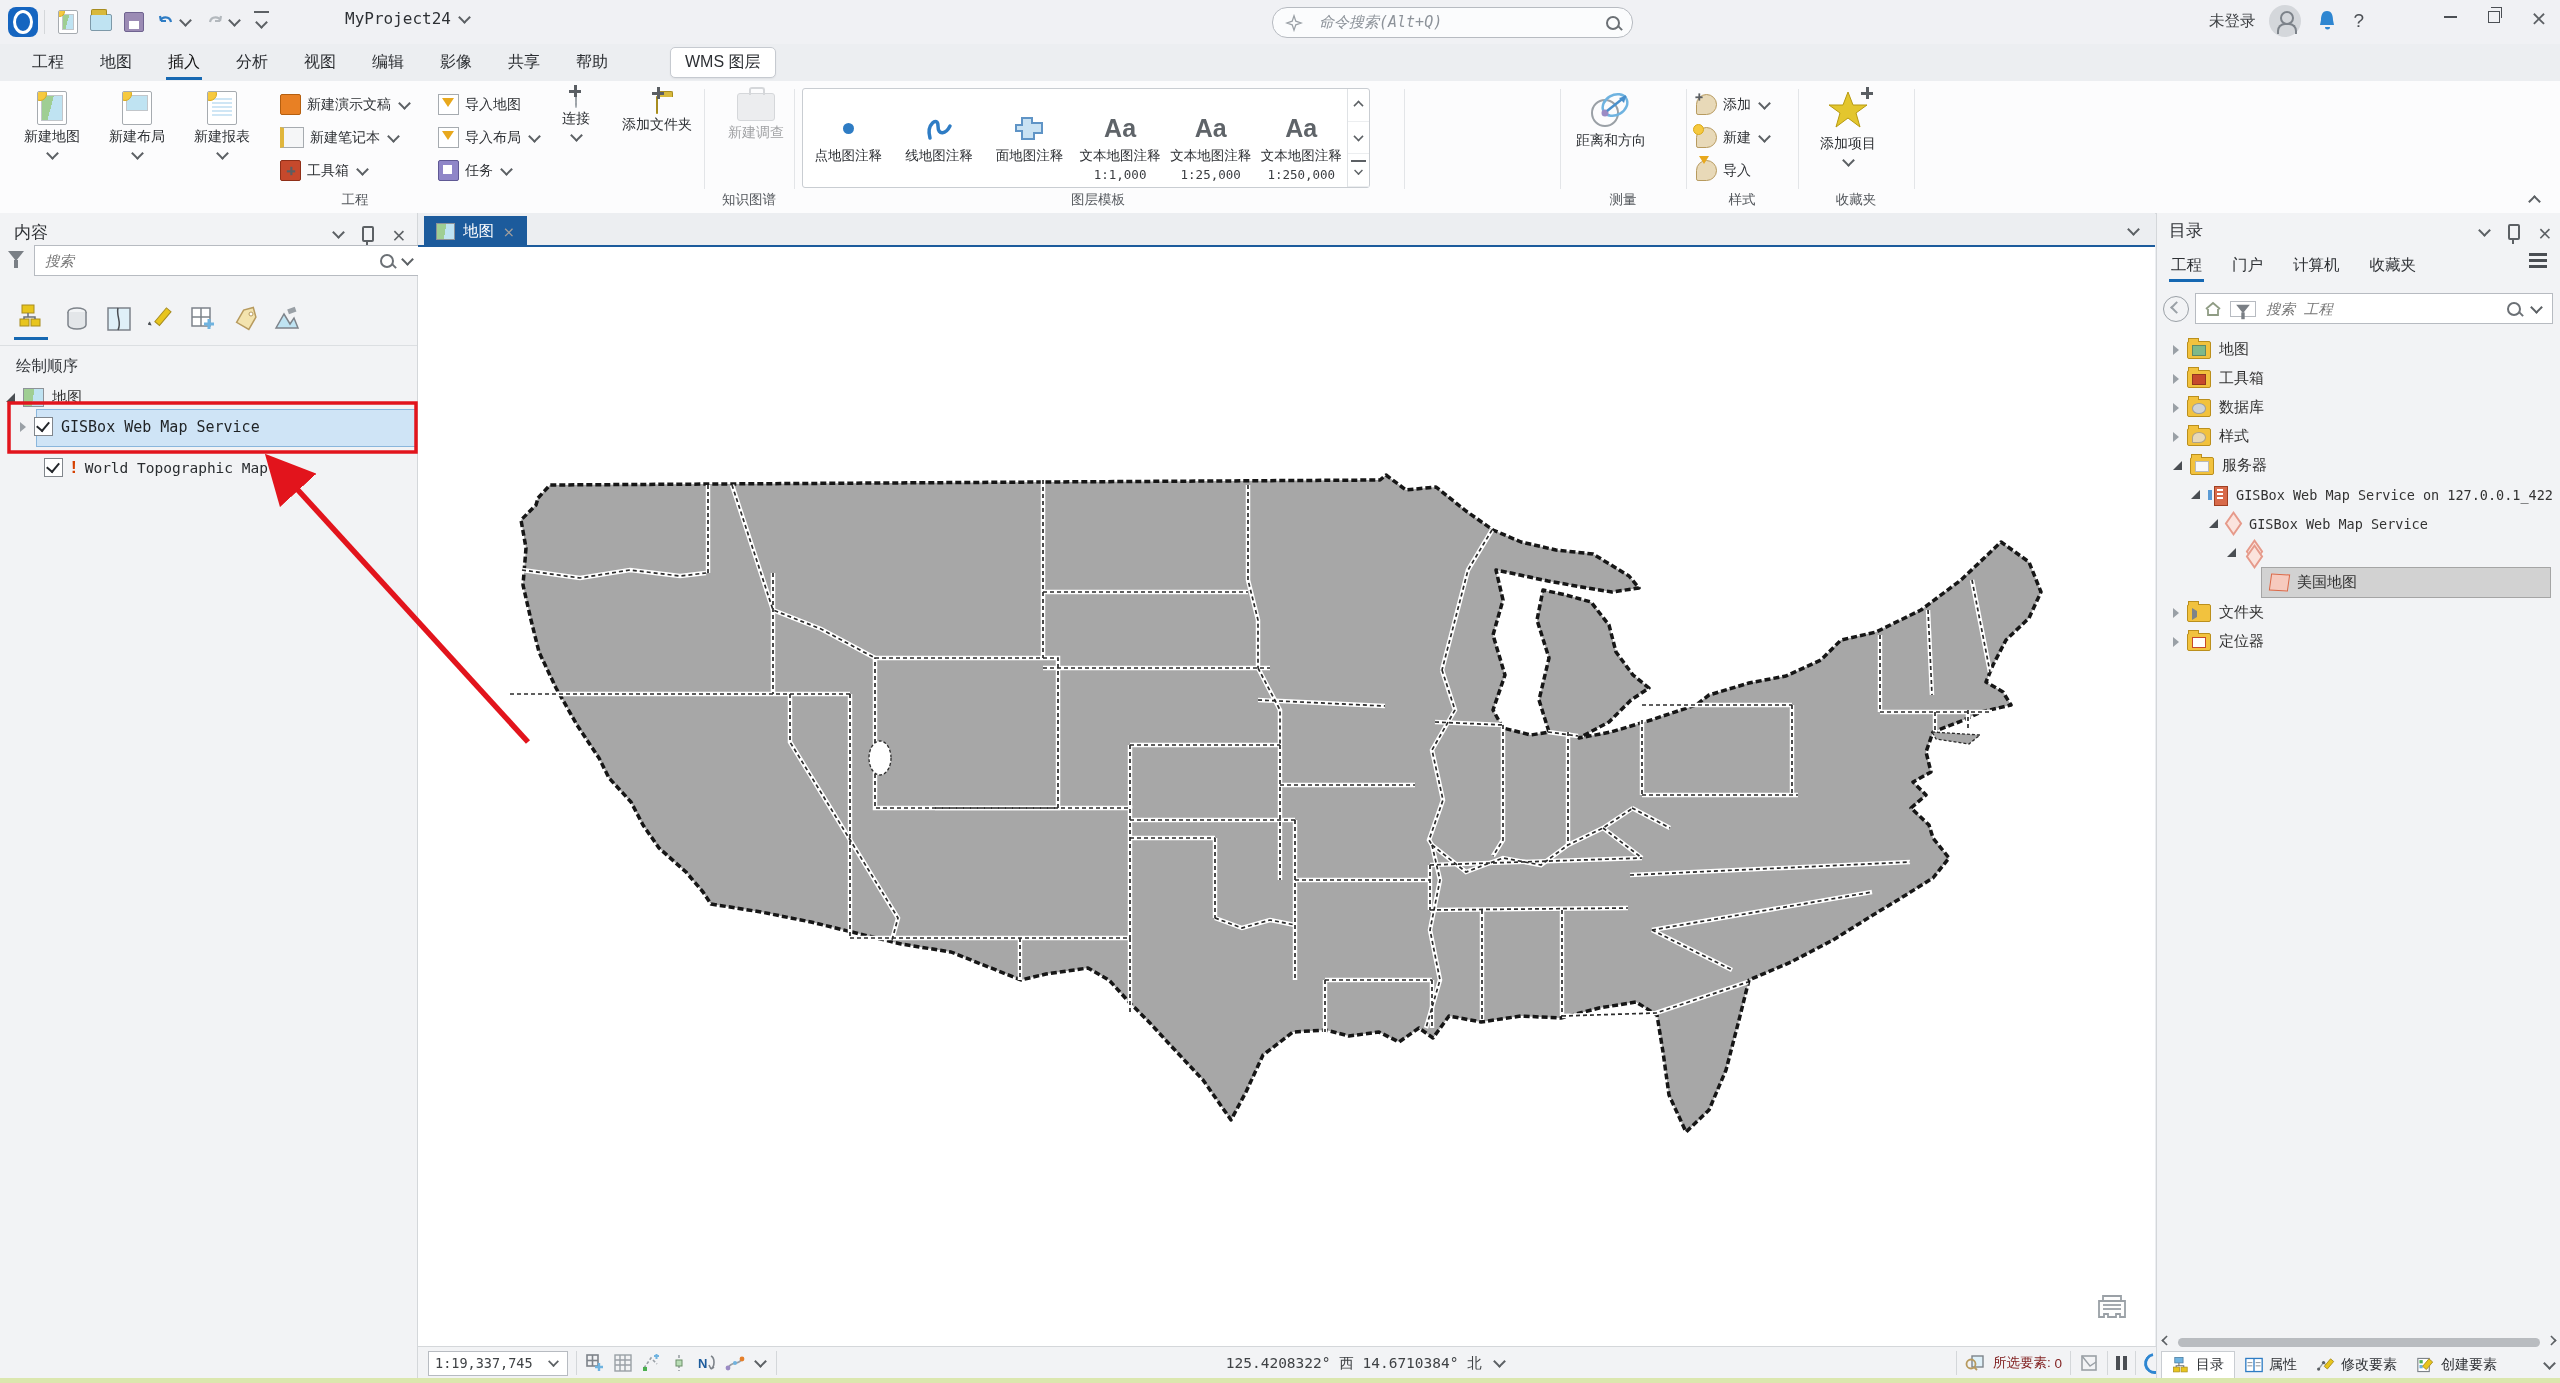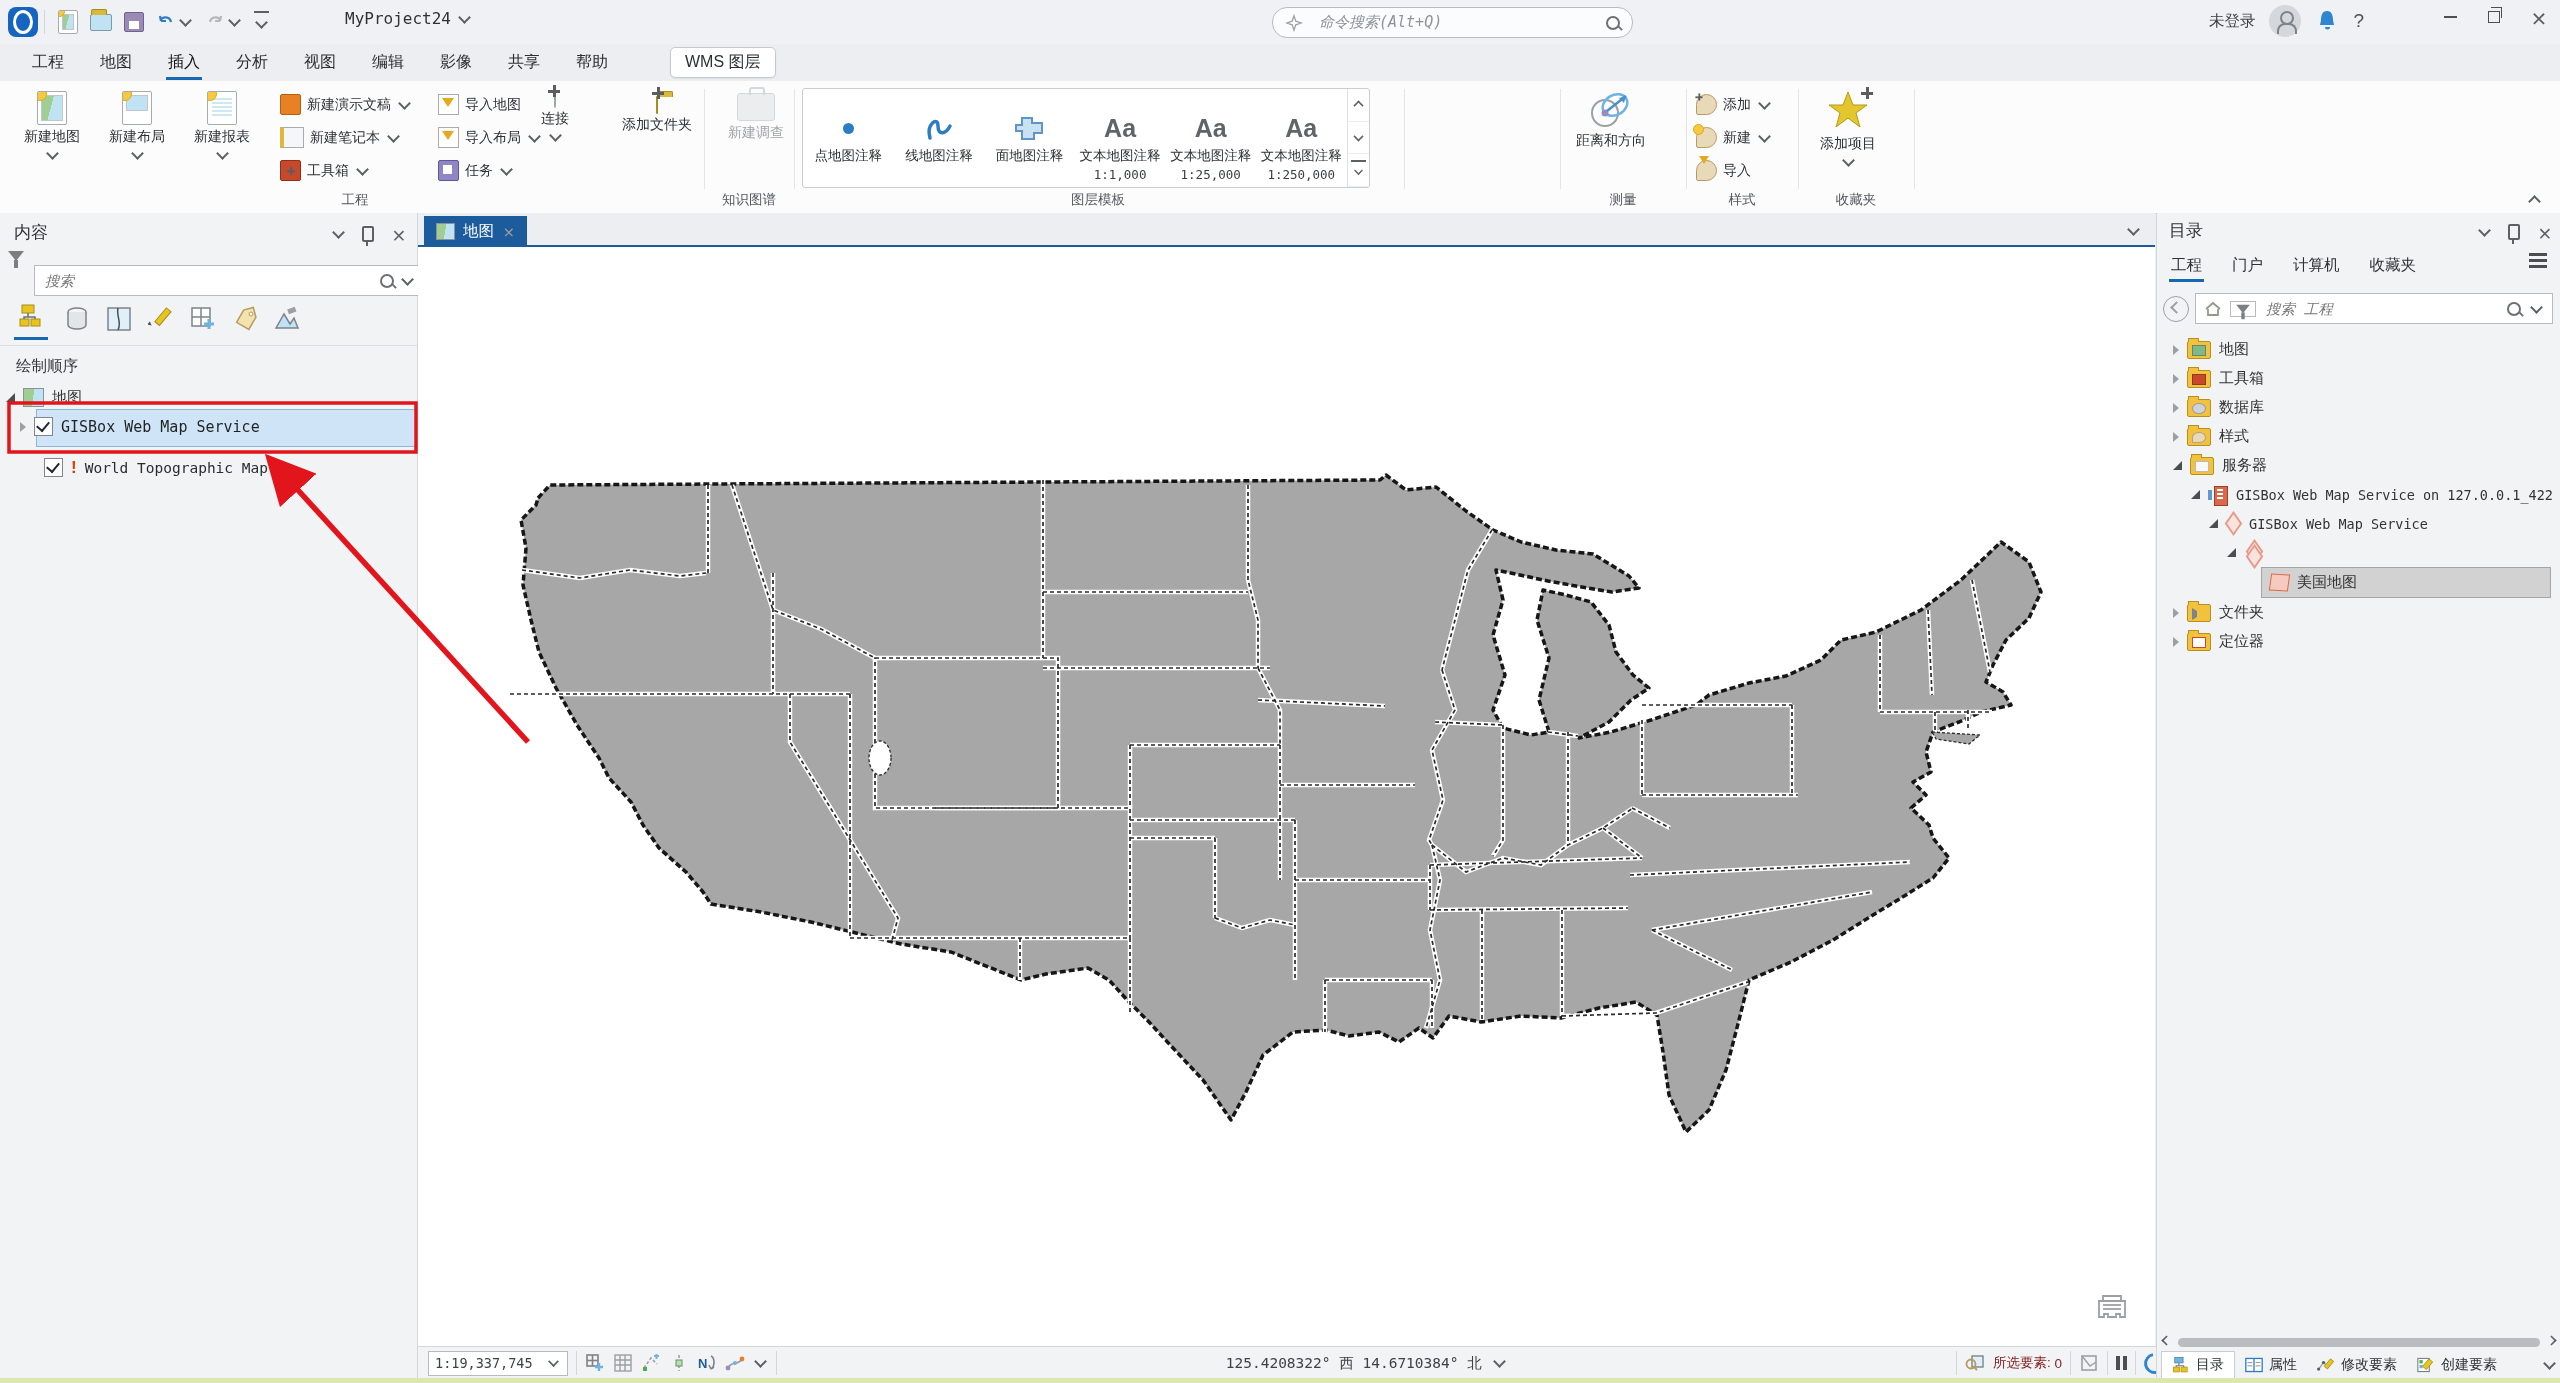--- a/index.html
+++ b/index.html
@@ -256,21 +256,21 @@
             <span class="chev"></span>
         </div>
         <div class="smallbtn">
           <span class="ic18" style="background:#8f86c8;border:1px solid #5f5894;border-radius:2px;">
               <span style="position:absolute;left:4px;top:4px;width:9px;height:9px;background:#fff;"></span>
             </span>
           <span>任务</span>
             <span class="chev"></span>
         </div>
       </div>
-      <div class="r bigbtn" style="left:527px;top:6px;">
+      <div class="r bigbtn" style="left:548px;top:6px;">
         <span style="position:relative;"><span class="cyl"></span><span class="plus" style="left:-6px;top:-6px;"></span></span>
         <span class="lbl">连接</span>
           <span class="chev"></span>
       </div>
       <div class="r bigbtn" style="left:608px;top:6px;">
         <span style="position:relative;margin-top:6px;"><span class="folder"></span><span class="plus" style="right:-6px;top:-10px;left:auto;"></span></span>
         <span class="lbl">添加文件夹</span>
       </div>
       <div class="glabel">工程</div>
     </div>
@@ -420,21 +420,21 @@
           <span class="chev"></span>
         </span>
       <span class="pico">
           <span class="pin"></span>
         </span>
       <span class="pico">
           <span class="xico" style="transform:scale(.8);"></span>
         </span>
     </div>
     <div class="r" style="left:8px;top:48px;"><span class="funnel"></span></div>
-    <div class="r srchbox" style="left:34px;top:52px;width:372px;height:29px;">
+    <div class="r srchbox" style="left:34px;top:32px;width:372px;height:29px;">
       <input placeholder="搜索" style="">
       <span class="mag"></span>
       <span class="chev"></span>
     </div>
     <div class="r flex" style="left:14px;top:88px;gap:16px;">
       <span style="border-bottom:3px solid #1668b2;padding:2px 4px 5px;">
         <svg width="26" height="26" viewBox="0 0 26 26">
             <rect x="4" y="2" width="12" height="8" fill="#e8c51d" stroke="#a78c1f"></rect>
             <rect x="2" y="16" width="9" height="7" fill="#e8c51d" stroke="#a78c1f"></rect>
             <rect x="13" y="16" width="9" height="7" fill="#e8c51d" stroke="#a78c1f"></rect>

